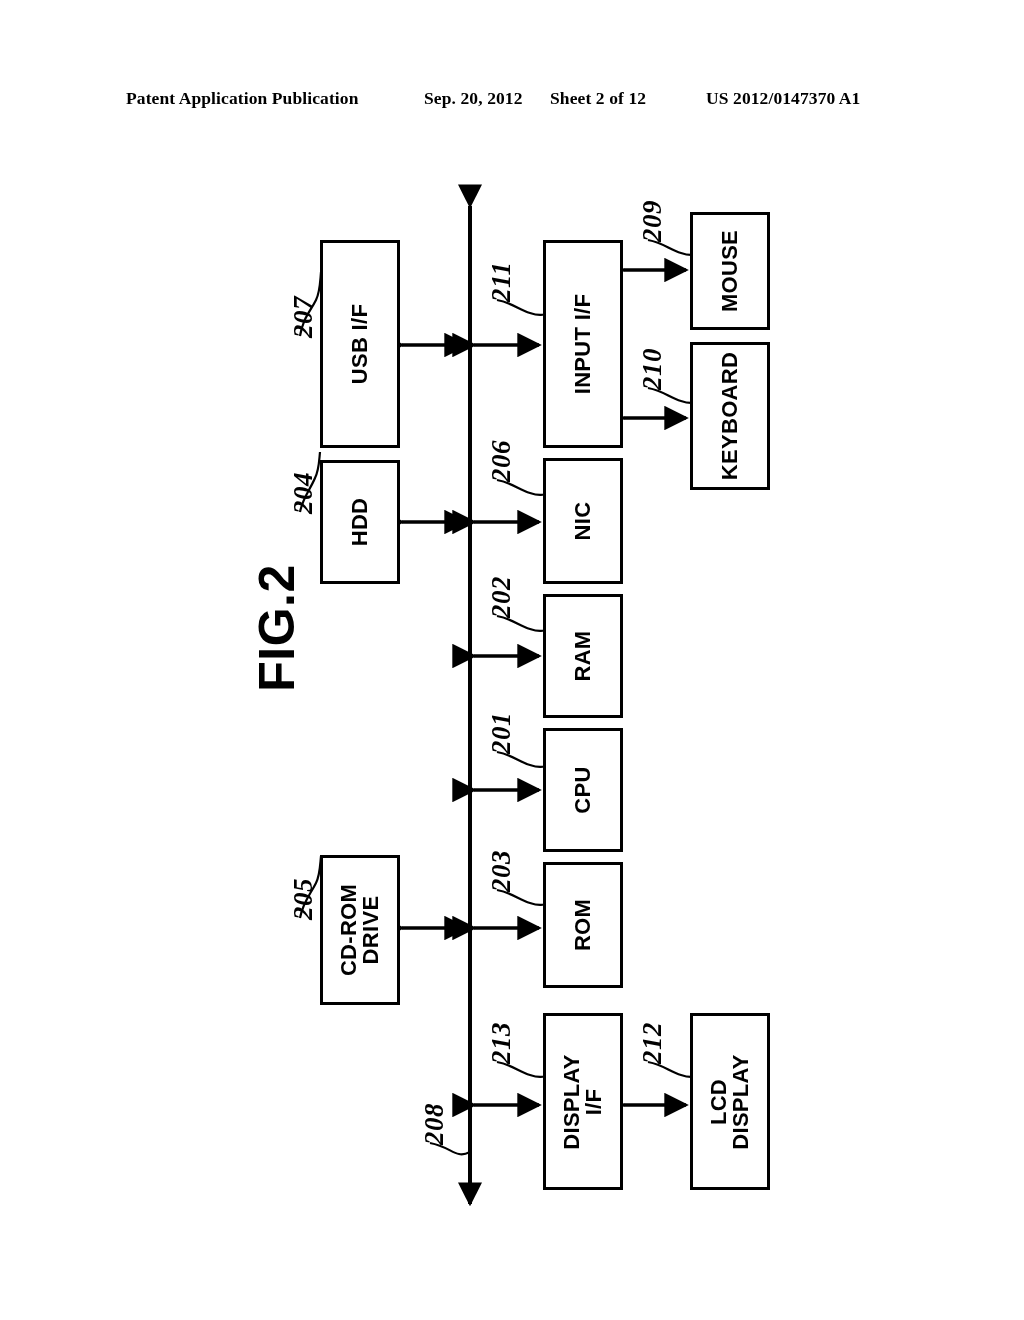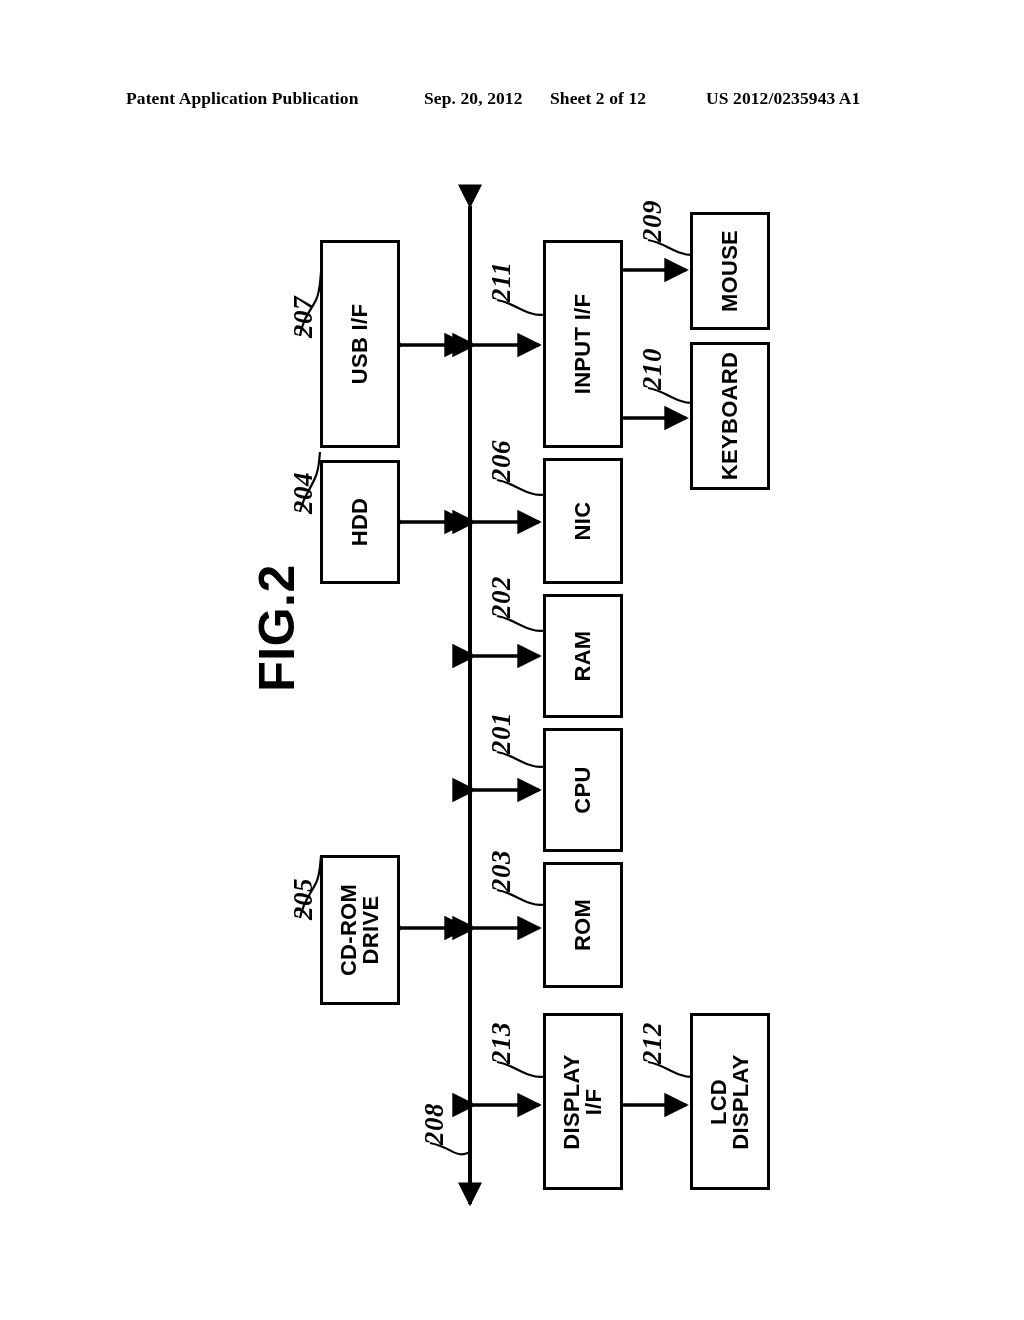--- a/index.html
+++ b/index.html
@@ -104,21 +104,21 @@
     pointer-events: none;
   }
 </style>
 </head>
 <body>
 
 <div id="patent-header">
   <span class="h-pub">Patent Application Publication</span>
   <span class="h-date">Sep. 20, 2012</span>
   <span class="h-sheet">Sheet 2 of 12</span>
-  <span class="h-num">US 2012/0235943 A1</span>
+  <span class="h-num">US 2012/0147370 A1</span>
 </div>
 
 <div id="fig-title">FIG.2</div>
 
 <div id="figure">
 
   <svg class="overlay" viewBox="0 0 1024 1320">
     <defs>
       <marker id="ah" markerWidth="7" markerHeight="7" refX="6.2" refY="3.5" orient="auto" markerUnits="strokeWidth">
         <path d="M0,0 L7,3.5 L0,7 z" fill="#000"></path>

